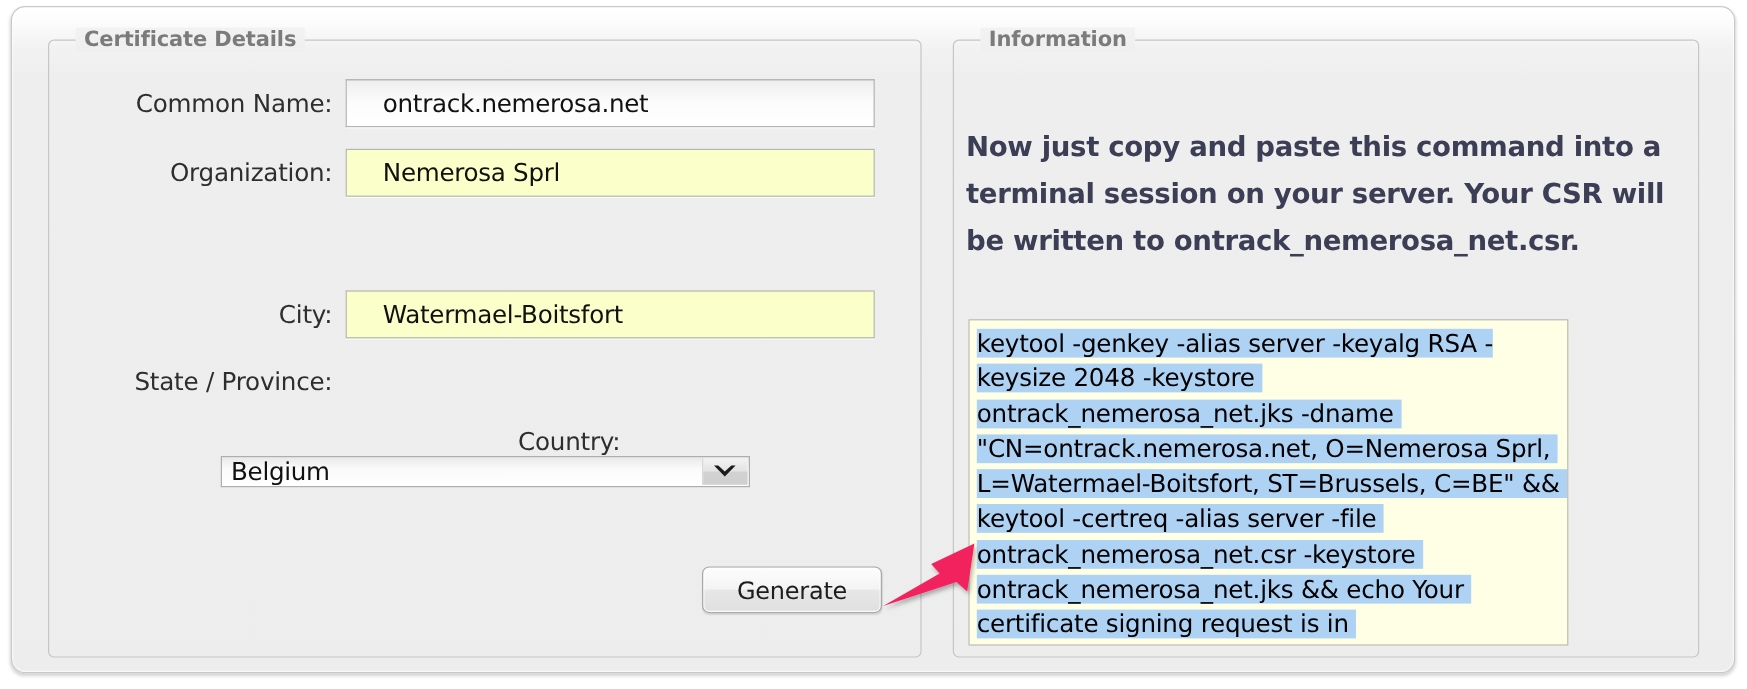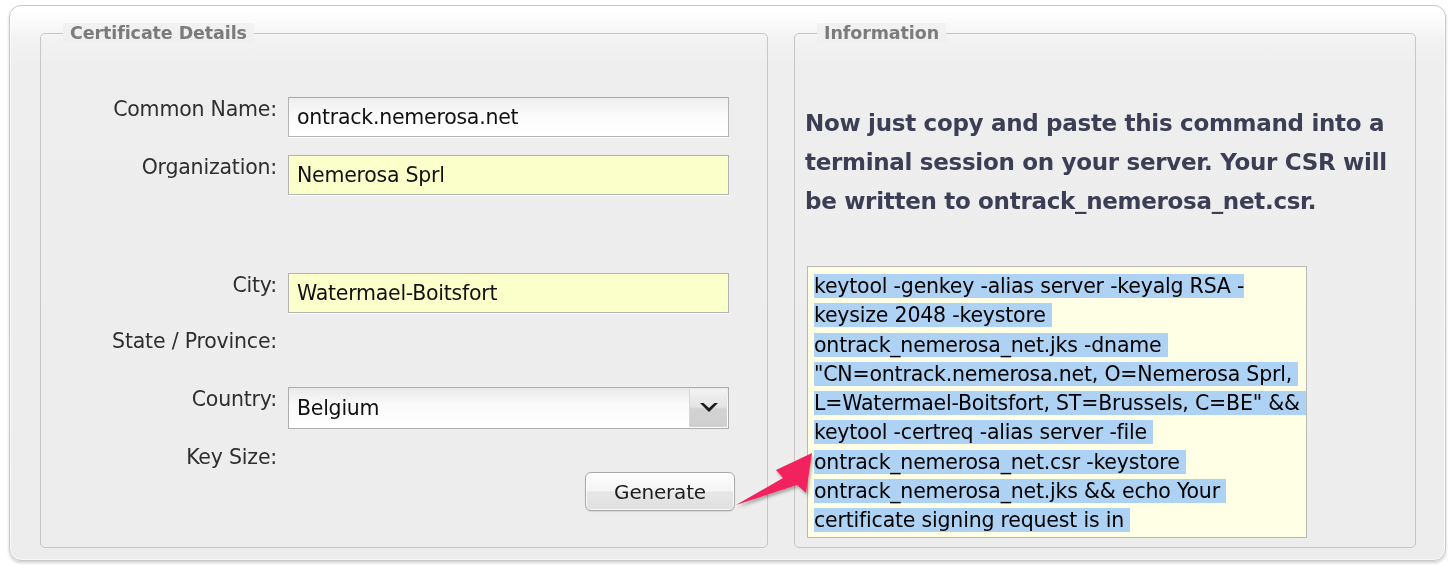--- a/index.html
+++ b/index.html
@@ -60,22 +60,21 @@
     top: 27px;
     width: 622px;
     height: 515px;
   }
   #gb-info .groupbox-title { background: linear-gradient(to bottom, #f2f2f2, #efefef); }
   .row {
     position: absolute;
     left: 0;
     height: 40px;
     display: flex;
-    align-items: flex-start;
-    margin-top: 31px;
+    align-items: center;
   }
   .label {
     width: 248px;
     text-align: right;
     padding-right: 11px;
     font-size: 20.5px;
     color: #2e2e2e;
     white-space: nowrap;
     box-sizing: border-box;
     letter-spacing: -0.2px;
@@ -85,20 +84,21 @@
     position: relative;
     width: 441px;
     height: 40px;
     box-sizing: border-box;
     border: 1px solid #b4b4b4;
     border-top-color: #a8a8a8;
     display: flex;
     align-items: center;
     background: linear-gradient(to bottom, #eeeeee 0%, #fbfbfb 45%, #ffffff 100%);
     box-shadow: 0 1px 0 rgba(255,255,255,0.9);
+    padding-left: 22px;
   }
   .field.yellow {
     background: #fbffc9;
     border-color: #b4b4b4;
   }
   .field .value {
     padding-left: 8px;
     font-size: 20.5px;
     color: #111111;
     white-space: nowrap;
@@ -238,36 +238,35 @@
     <div class="label">City:</div>
     <div class="field yellow">
       <span class="value">Watermael-Boitsfort</span>
     </div>
   </div>
 
   <div class="row" style="left:30px; top:292px; width:728px;gap:48px;">
     <div class="label">State / Province:</div>
   </div>
 
-  <div class="row" style="left:30px; top:350px; width:728px; height:42px;">
+  <div class="row" style="left:30px; top:350px; width:728px; height:42px;flex-direction:column;">
     <div class="label">Country:</div>
     <div class="select">
       <span class="value">Belgium</span>
       <span class="select-arrow">
         <span class="chev">
           <svg width="22" height="14" viewBox="0 0 22 14" style="position:absolute;left:-11px;top:-7px;">
             <path d="M2 2 L11 11 L20 2 L16.5 2 L11 7 L5.5 2 Z" fill="#1b1b1b"></path>
           </svg>
         </span>
       </span>
     </div>
   </div>
 
   <div class="row" style="left:30px; top:408px; width:728px; height:42px;">
-    <div class="label">Key Size:</div>
   </div>
 
   <div class="btn" style="left:575px; top:466px;">Generate</div>
 
   <div class="groupbox" id="gb-info">
     <div class="groupbox-title">Information</div>
   </div>
 
   <div class="info-text">Now just copy and paste this command into a terminal session on your server. Your CSR will be written to ontrack_nemerosa_net.csr.</div>
 

